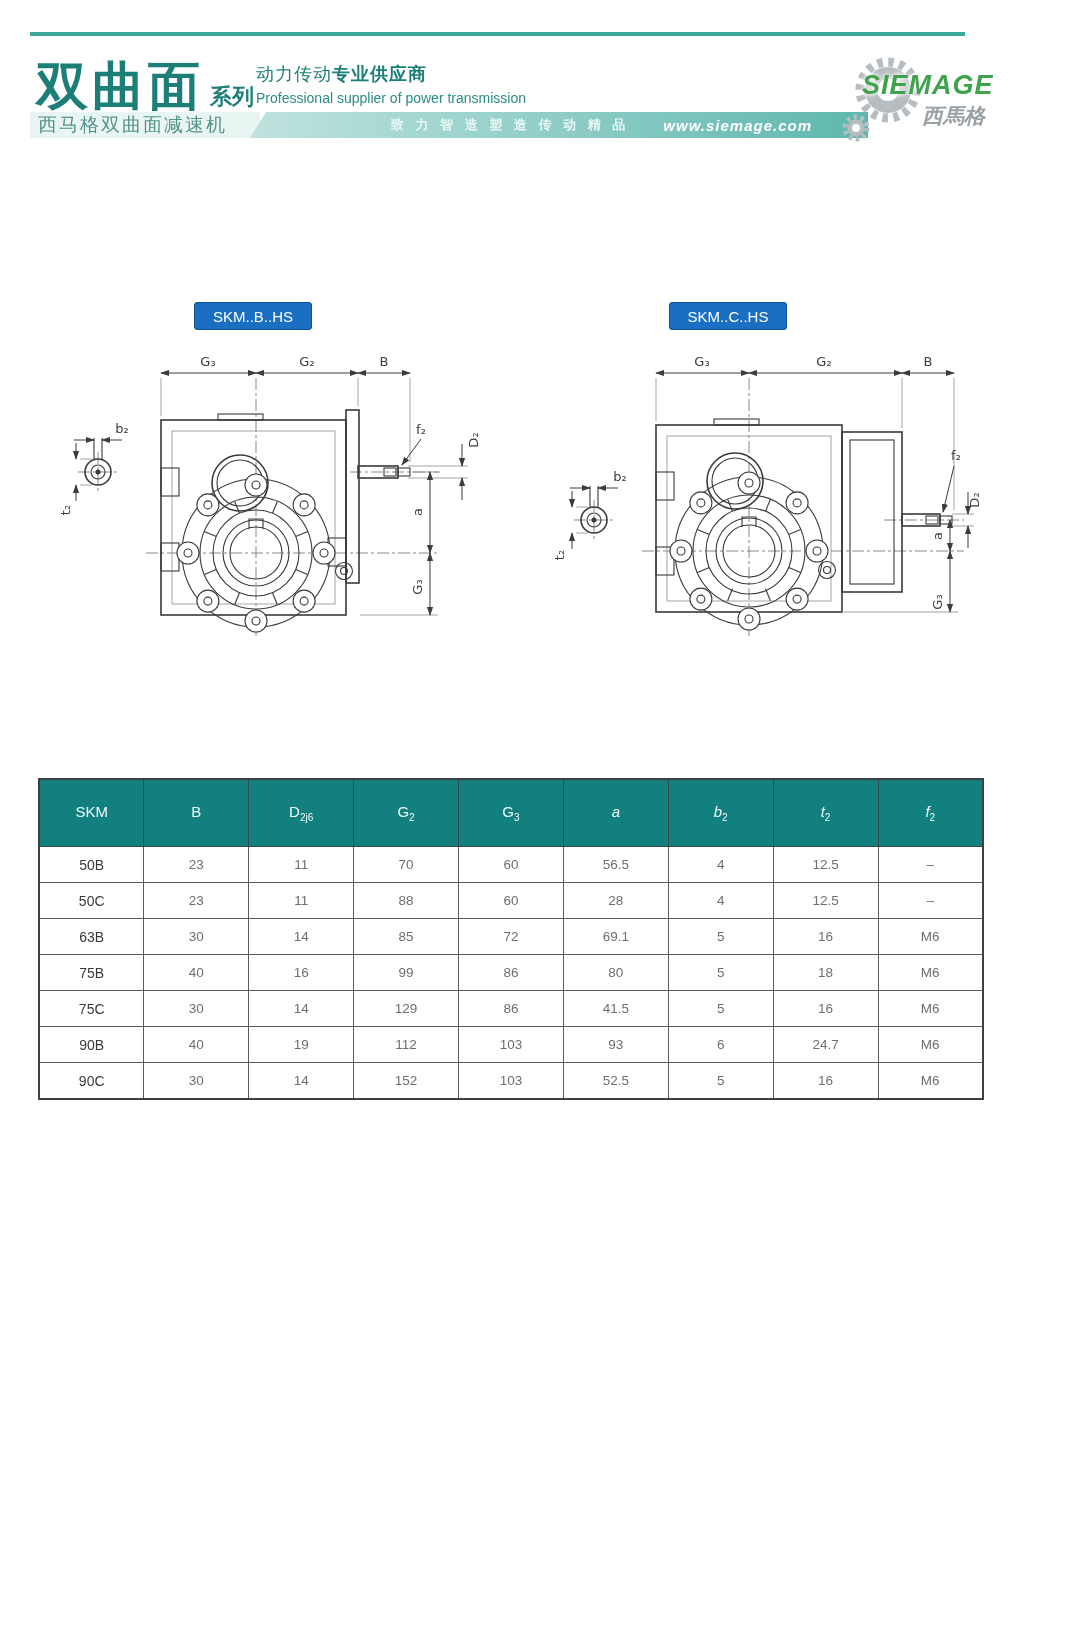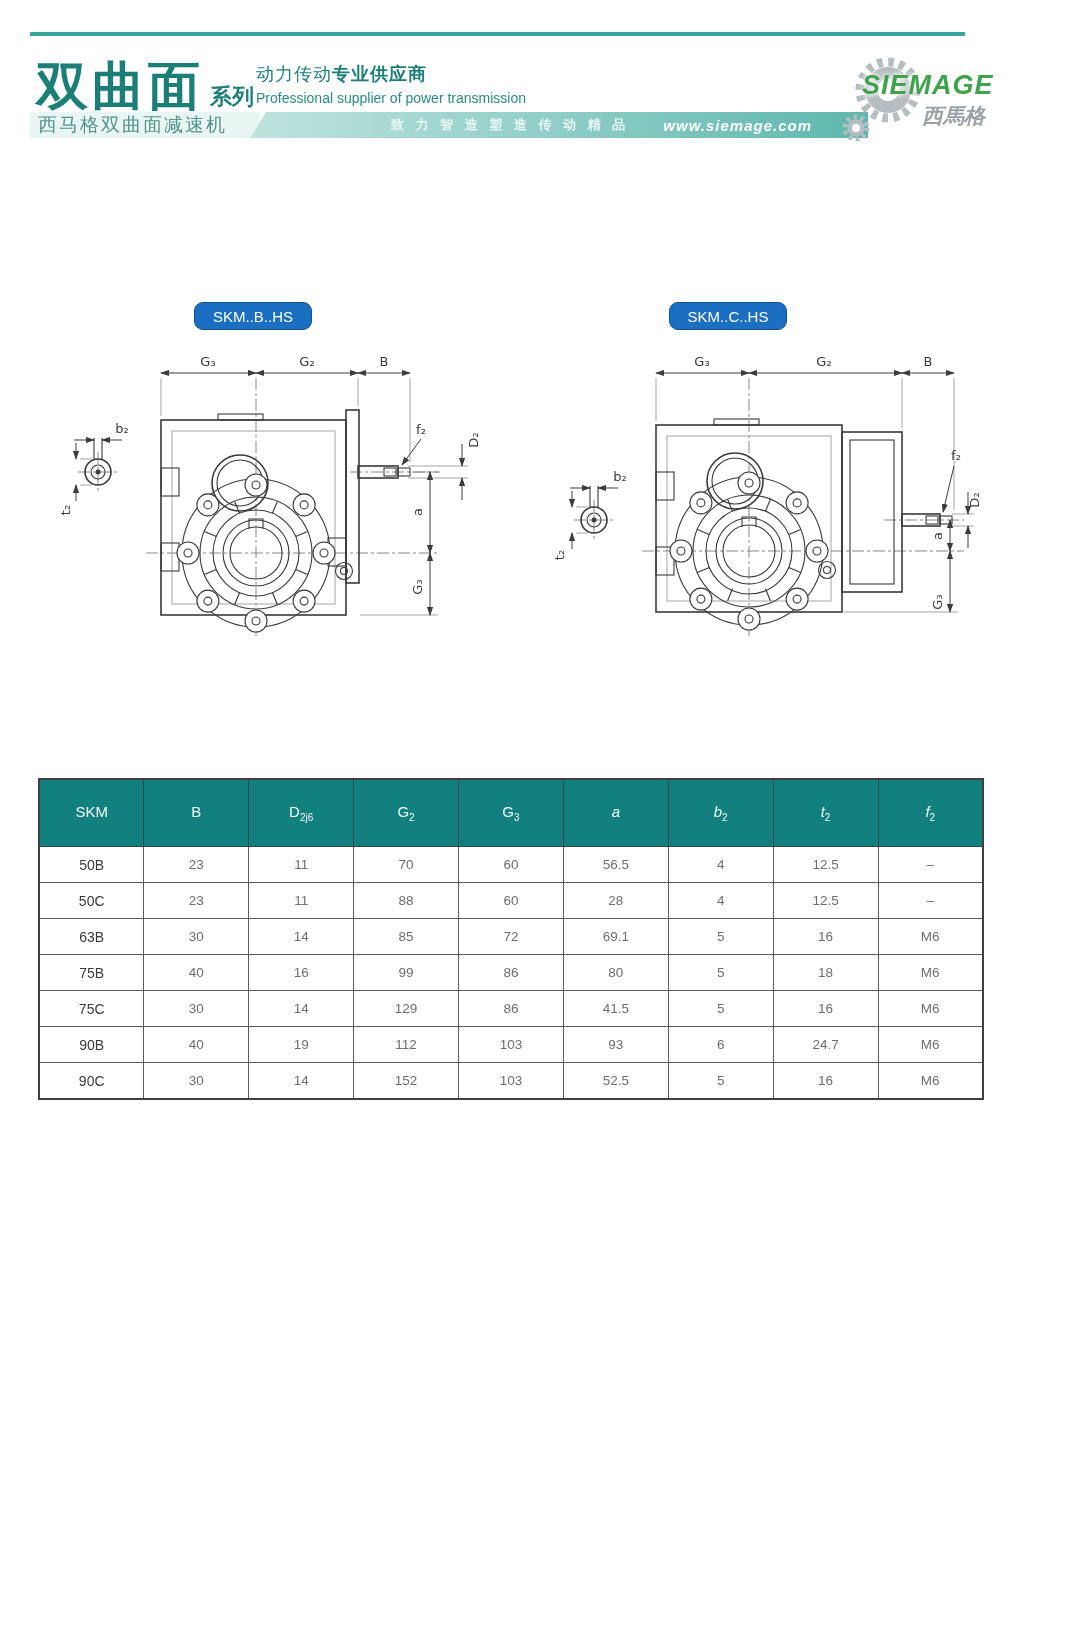--- a/index.html
+++ b/index.html
@@ -29,21 +29,21 @@
   .logo-cn{position:absolute;left:96px;top:54px;font-size:21px;color:#9aa1a5;
       font-family:"Liberation Serif","DejaVu Serif",serif;font-weight:bold;font-style:italic;text-align:center;}
 
   
   .section-title{position:absolute;left:36px;top:210px;color:#177d76;font-weight:bold;font-size:29px;white-space:nowrap;}
   .section-title .cn{letter-spacing:1px;}
   .section-title .en{letter-spacing:2px;}
 
   
   .badge{position:absolute;top:302px;width:116px;height:26px;background:#1b6fc3;border:1px solid #11508f;
-      border-radius:9px;color:#fff;font-size:15px;display:flex;align-items:center;justify-content:center;}
+      border-radius:3px;color:#fff;font-size:15px;display:flex;align-items:center;justify-content:center;}
   .badge-b{left:194px;}
   .badge-c{left:669px;}
 
   
   .drawing{position:absolute;top:340px;}
   .d1{left:58px;}
   .d2{left:524px;}
   svg .o{fill:none;stroke:#3a3a3a;stroke-width:1.6;}
   svg .o2{fill:none;stroke:#3a3a3a;stroke-width:1.1;}
   svg .ear{fill:#fff;stroke:#3a3a3a;stroke-width:1.1;}

